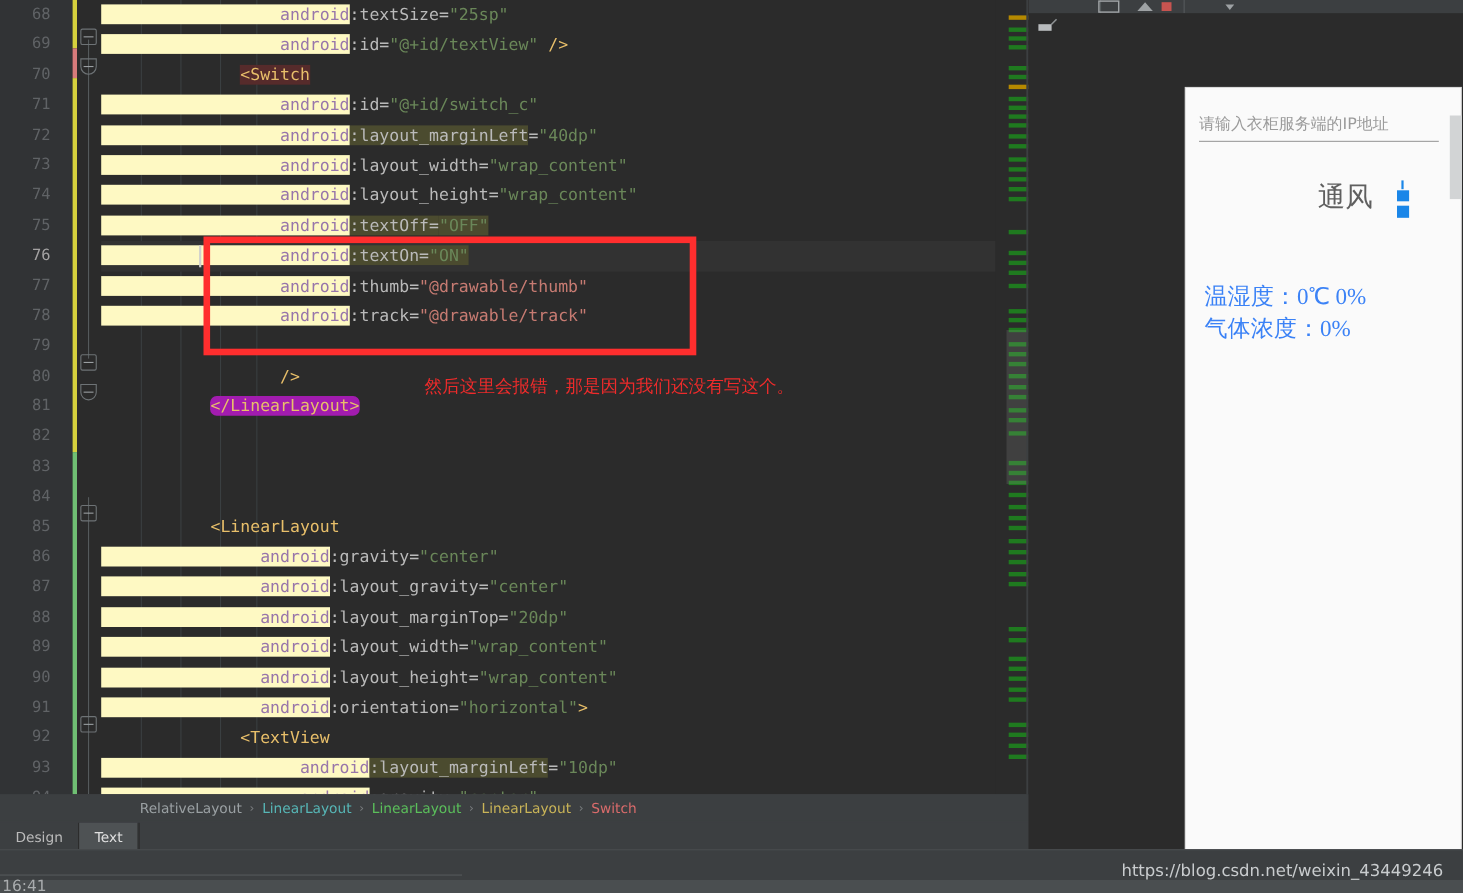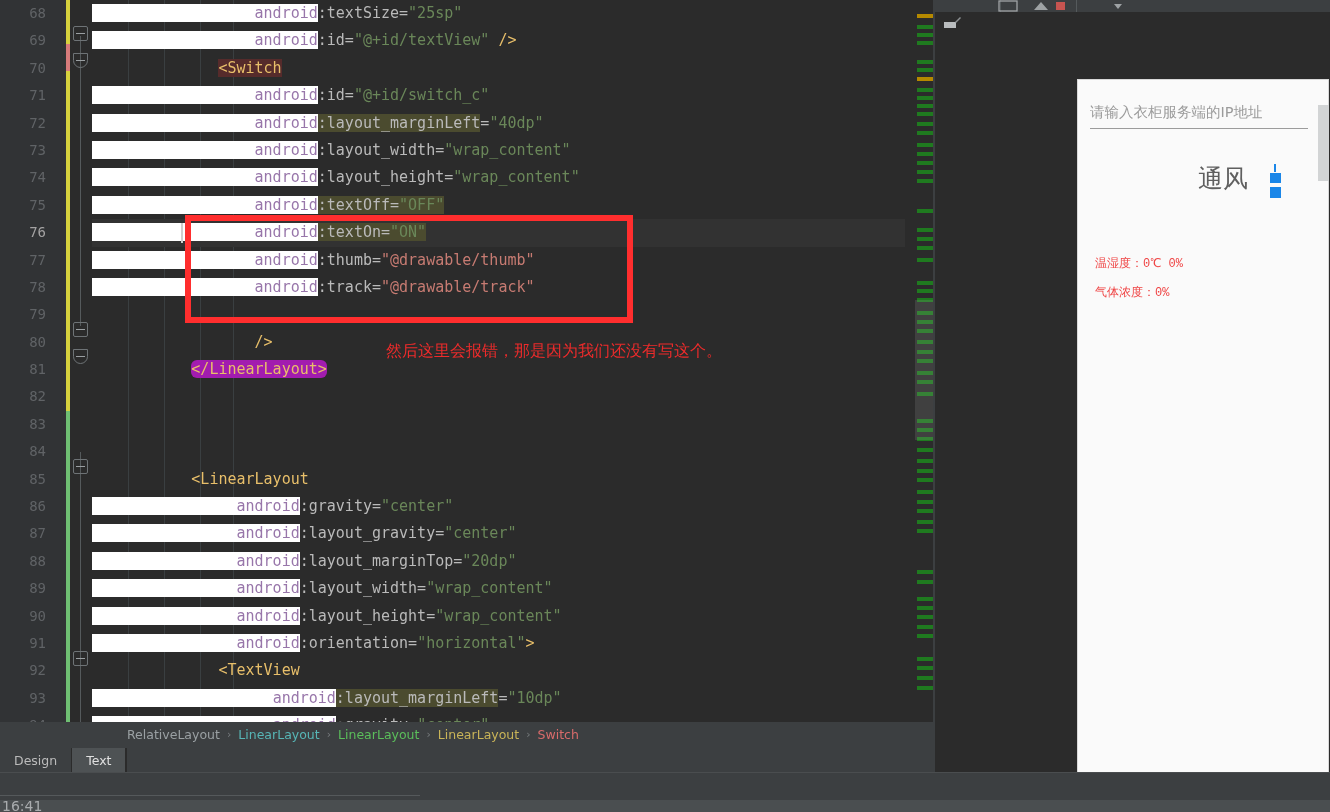--- a/index.html
+++ b/index.html
@@ -96,21 +96,21 @@
   }
 
   
   .tag      { color: #e8bf6a; }
   .tag-err  { color: #e8bf6a; background: #562b2b; }
   .ns       { color: #9876aa; }
   .attr     { color: #bababa; }
   .val      { color: #6a8759; }
   .val-red  { color: #c77b72; }
   .closetag { color: #e8bf6a; background: #a21caf; border-radius: 6px; }
-  .hl-green { background: #ffffff; }
+  .hl-green { background: #fef9c3; }
   .hl-dim   { background: #4b4b2f; }
 
   .caret {
     position: absolute; width: 2px; height: 20px; background: #cfcfcf; top: 4px;
   }
 
   
   .red-box {
     position: absolute; border: 6px solid #ff2e2e;
     pointer-events: none;
@@ -207,21 +207,21 @@
     position: absolute; left: 0; top: 23px; width: 11px; height: 11px;
     background: #1a86e8;
   }
   .row-dehum {
     position: absolute; left: 0; top: 130px; width: 250px;
     padding-left: 120px;
     color: #5f5f5f; font-family: "DejaVu Sans", sans-serif; font-size: 20px;
   }
   .stat {
     position: absolute; left: 17px;
-    color: #ef4444; font-family: Liberation Mono, monospace; font-size: 12px;
+    color: #3b82f6; font-family: Liberation Serif, serif; font-size: 21px;
     white-space: nowrap;
   }
   .stat1 { top: 175px; }
   .stat2 { top: 204px; }
 
   .pv-scroll {
     position: absolute; left: 240px; top: 25px; width: 11px; height: 76px;
     background: #d2d4d5;
   }
 
@@ -508,16 +508,17 @@
 
       <div class="stat stat1">温湿度：0℃ 0%</div>
       <div class="stat stat2">气体浓度：0%</div>
 
       <div class="pv-scroll"></div>
     </div>
   </div>
 
   <div class="statusbar"></div>
   <div class="sb-line"></div>
+  <div class="watermark">https://blog.csdn.net/weixin_43449246</div>
   <div class="sb-divider"></div>
   <div class="clock">16:41</div>
 
 </div>
 
 </body></html>

